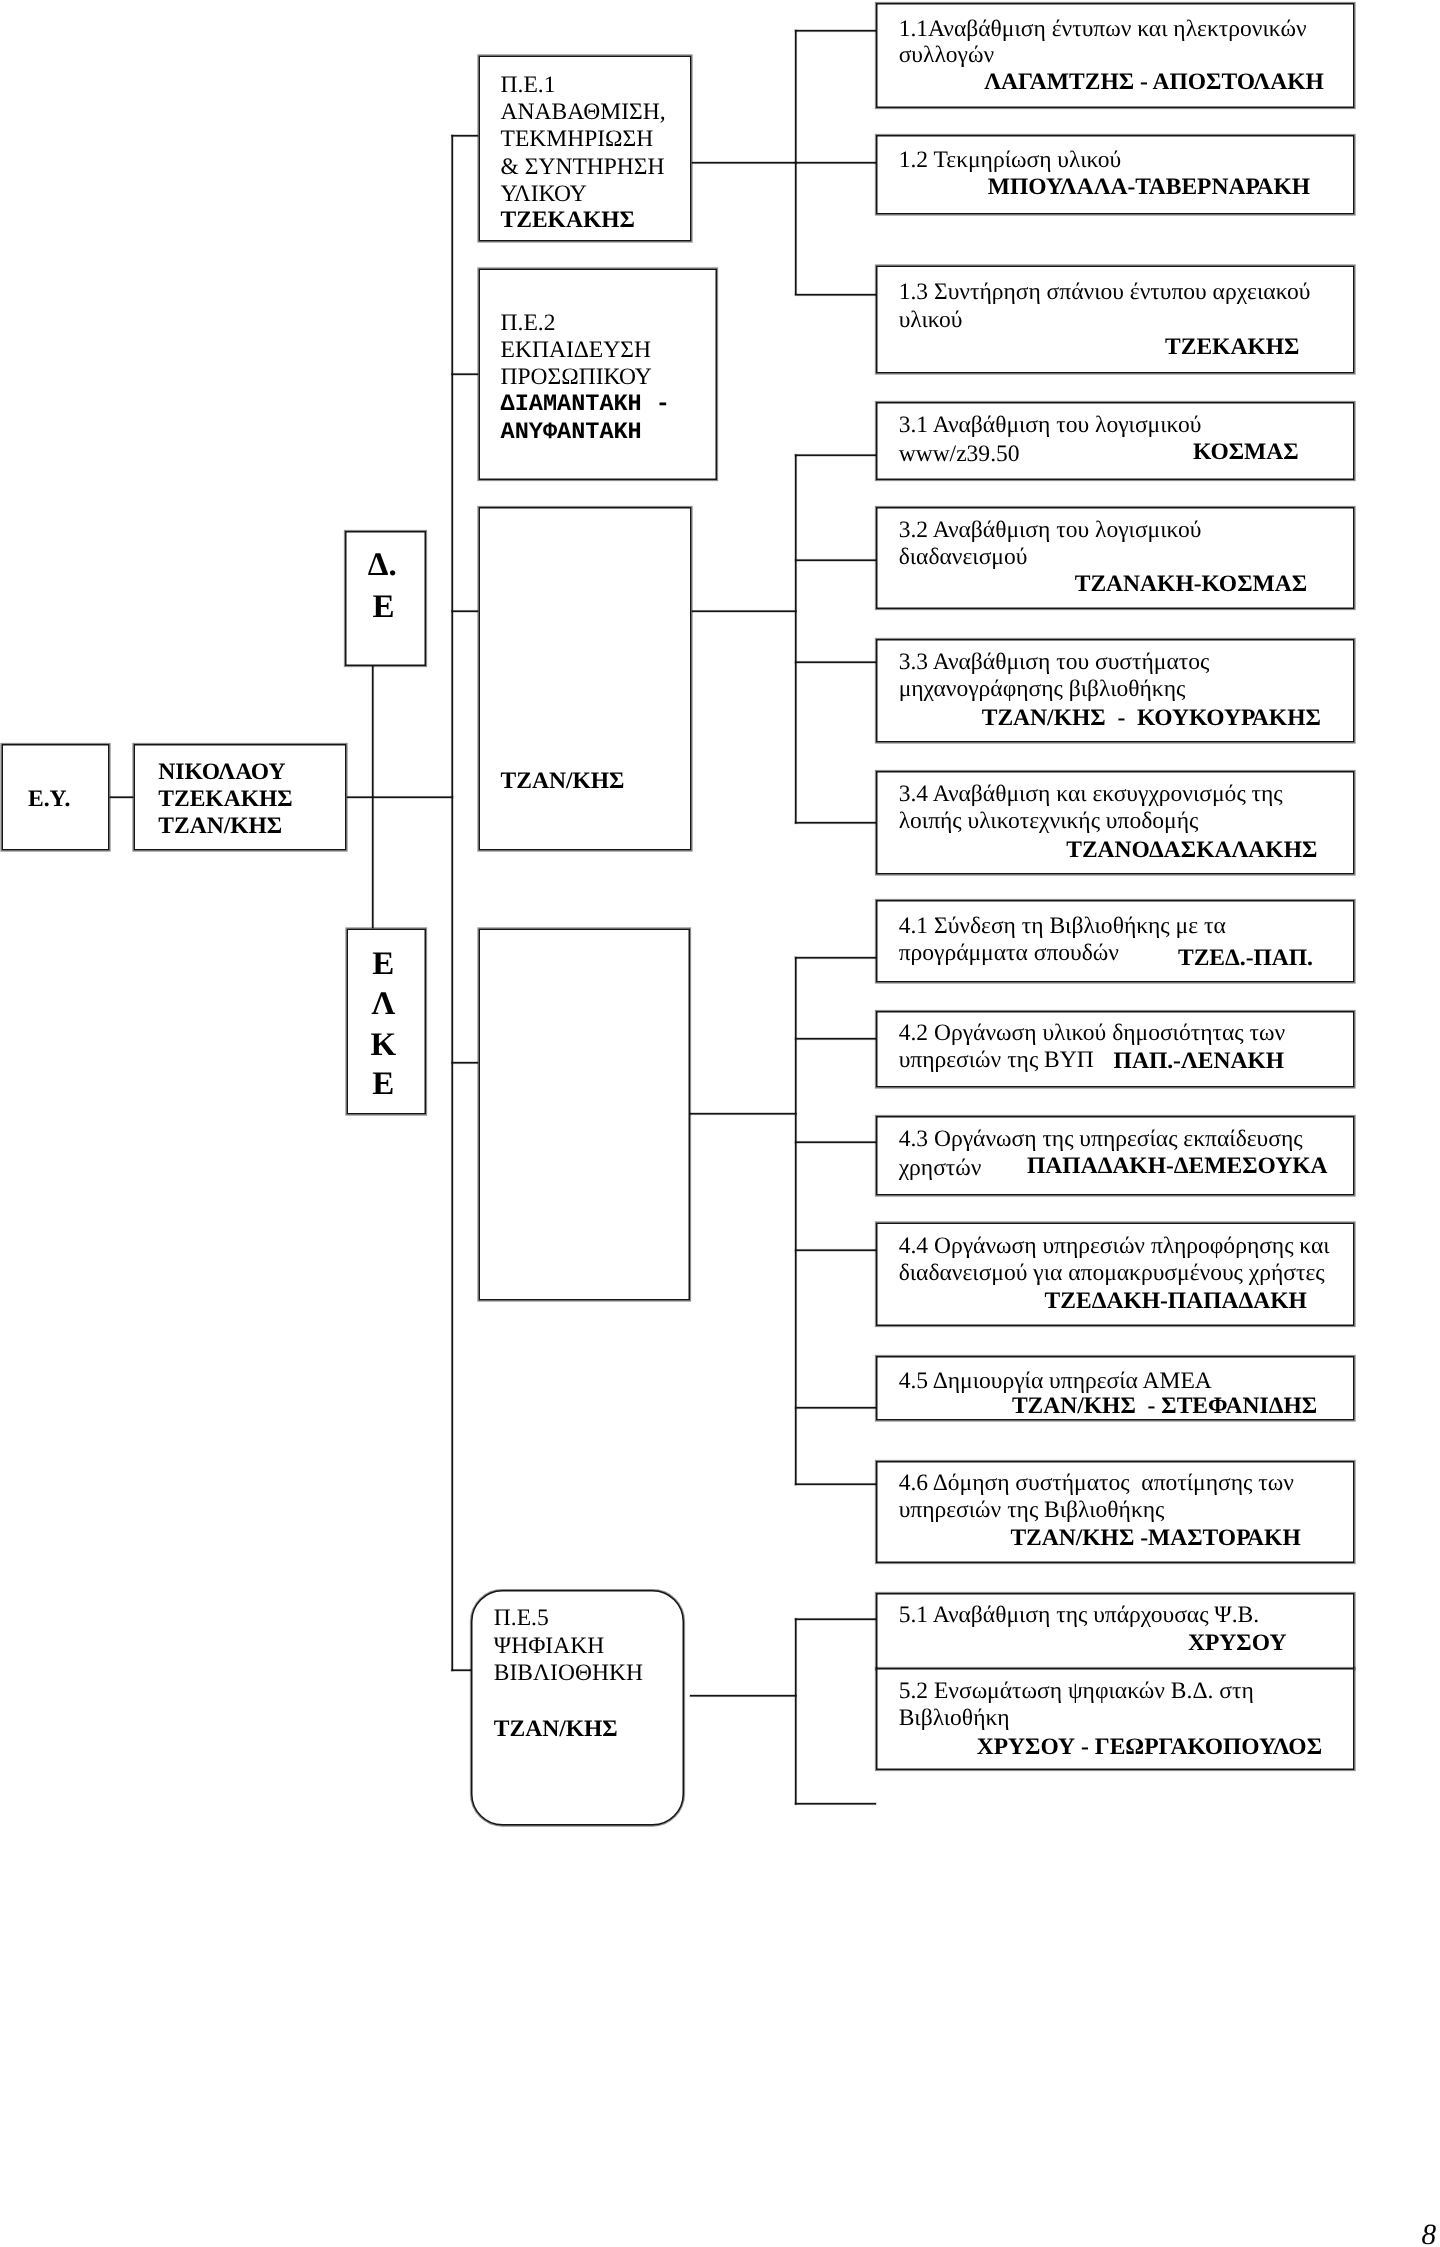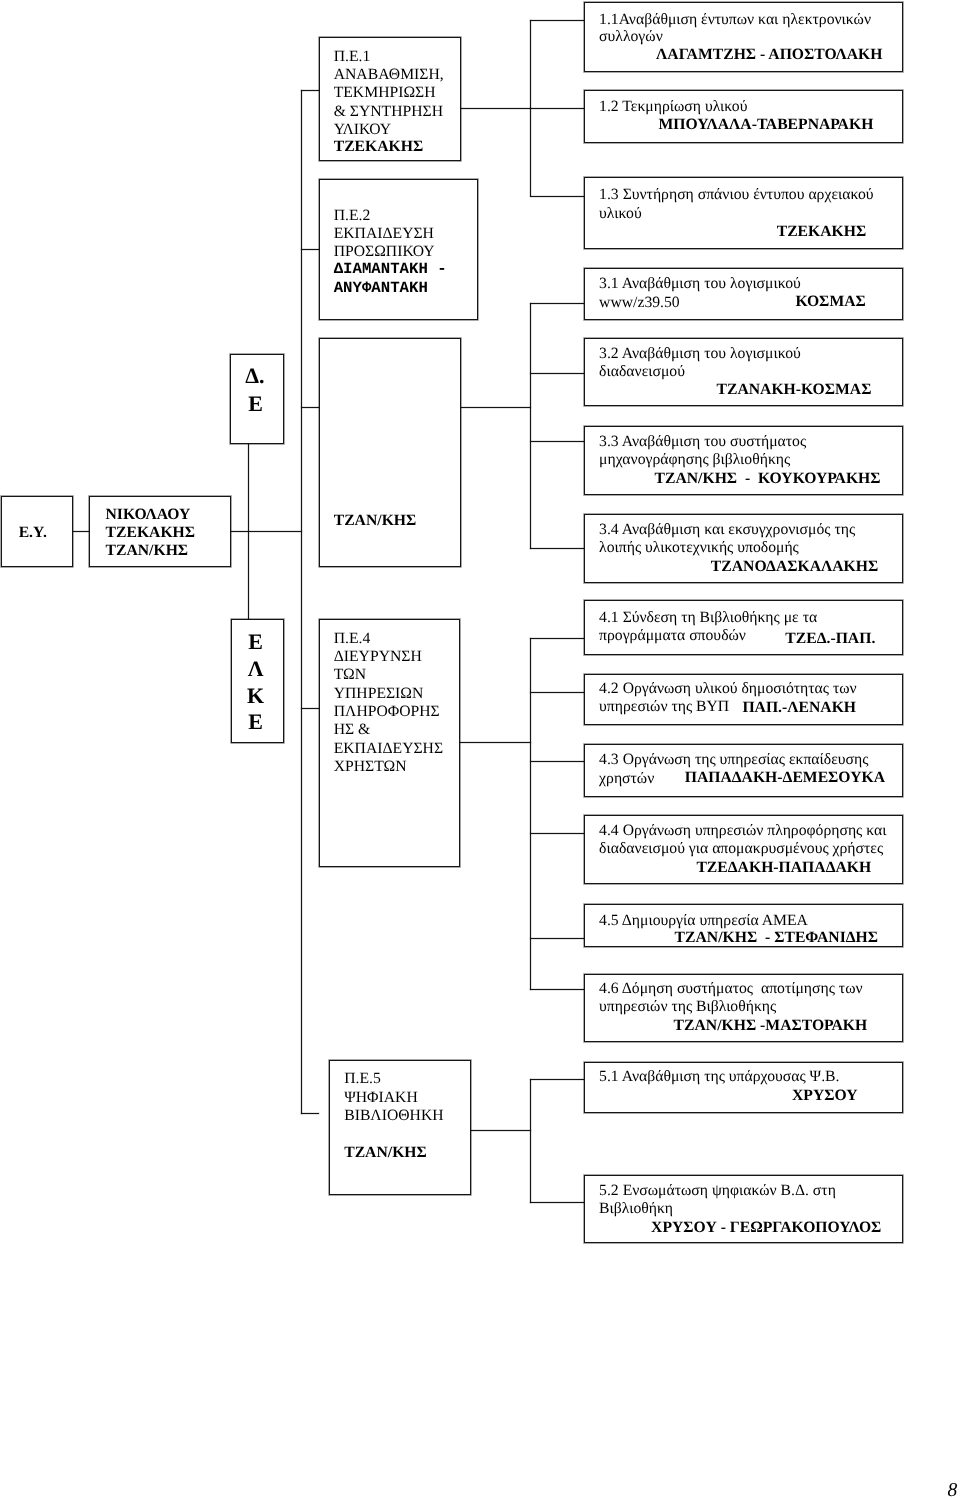--- a/index.html
+++ b/index.html
@@ -24,39 +24,39 @@
   #ey   {left:0.5px;  top:495.5px; width:72.5px; height:71.5px;}
   #nik  {left:89px;   top:495.5px; width:142px;  height:71.5px;}
   #de   {left:230.3px;top:354.4px; width:53.6px; height:89.4px;}
   #elke {left:230.5px;top:619.3px; width:53.6px; height:124px;}
 
   
   #pe1 {left:318.5px; top:37px;    width:142.1px; height:124.3px;}
   #pe2 {left:318.5px; top:178.9px; width:159.8px; height:141.1px;}
   #pe3 {left:318.5px; top:337.8px; width:142.2px; height:229.6px;}
   #pe4 {left:318.5px; top:619.3px; width:141.8px; height:247.7px;}
-  #pe5 {left:329px; top:1060px;  width:142px; height:135px;}
+  #pe5 {left:314px; top:1060px;  width:142px; height:157px;border-radius:21px;}
 
   
   .tb{left:583.8px; width:319px;}
   #t11{top:2.2px;    height:69.5px;}
   #t12{top:90px;     height:52.5px;}
   #t13{top:177px;    height:71.8px;}
   #t31{top:267.9px;  height:52.1px;}
   #t32{top:337.5px;  height:68.8px;}
   #t33{top:426.2px;  height:68.8px;}
   #t34{top:513.7px;  height:69.6px;}
   #t41{top:600px;    height:55px;}
   #t42{top:673.7px;  height:51.3px;}
   #t43{top:743.7px;  height:53.8px;}
   #t44{top:815.4px;  height:68.8px;}
   #t45{top:904.2px;  height:43px;}
   #t46{top:973.7px;  height:68.8px;}
   #t51{top:1061.7px; height:51.2px;}
-  #t52{top:1175px; height:67.9px;}
+  #t52{top:1112px; height:67.9px;}
 </style>
 </head>
 <body>
 
 <div class="ln vl" style="left:300.8px;top:90.4px;height:1023.5px;"></div>
 
 <div class="ln hl" style="left:300.8px;top:90.4px;width:18.5px;"></div>
 <div class="ln hl" style="left:300.8px;top:249.2px;width:18.5px;"></div>
 <div class="ln hl" style="left:300.8px;top:407.1px;width:18.5px;"></div>
 <div class="ln hl" style="left:300.8px;top:708.1px;width:18.5px;"></div>
@@ -132,28 +132,20 @@
 ΠΡΟΣΩΠΙΚΟΥ</div>
   <div class="tx b" style="top:80.6px;left:14.2px;font-family:Liberation Mono, monospace;">ΔΙΑΜΑΝΤΑΚΗ -
 ΑΝΥΦΑΝΤΑΚΗ</div>
 </div>
 
 <div class="box" id="pe3">
   <div class="tx b" style="top:173.1px;left:14.2px;">ΤΖΑΝ/ΚΗΣ</div>
 </div>
 
 <div class="box" id="pe4">
-  <div class="tx" style="top:9.6px;left:14.2px;">Π.Ε.4
-ΔΙΕΥΡΥΝΣΗ
-ΤΩΝ
-ΥΠΗΡΕΣΙΩΝ
-ΠΛΗΡΟΦΟΡΗΣ
-ΗΣ &amp;
-ΕΚΠΑΙΔΕΥΣΗΣ
-ΧΡΗΣΤΩΝ</div>
 </div>
 
 <div class="box" id="pe5">
   <div class="tx" style="top:9.4px;left:14.2px;">Π.Ε.5
 ΨΗΦΙΑΚΗ
 ΒΙΒΛΙΟΘΗΚΗ</div>
   <div class="tx b" style="top:83px;left:14.2px;">ΤΖΑΝ/ΚΗΣ</div>
 </div>
 
 <div class="box tb" id="t11">

